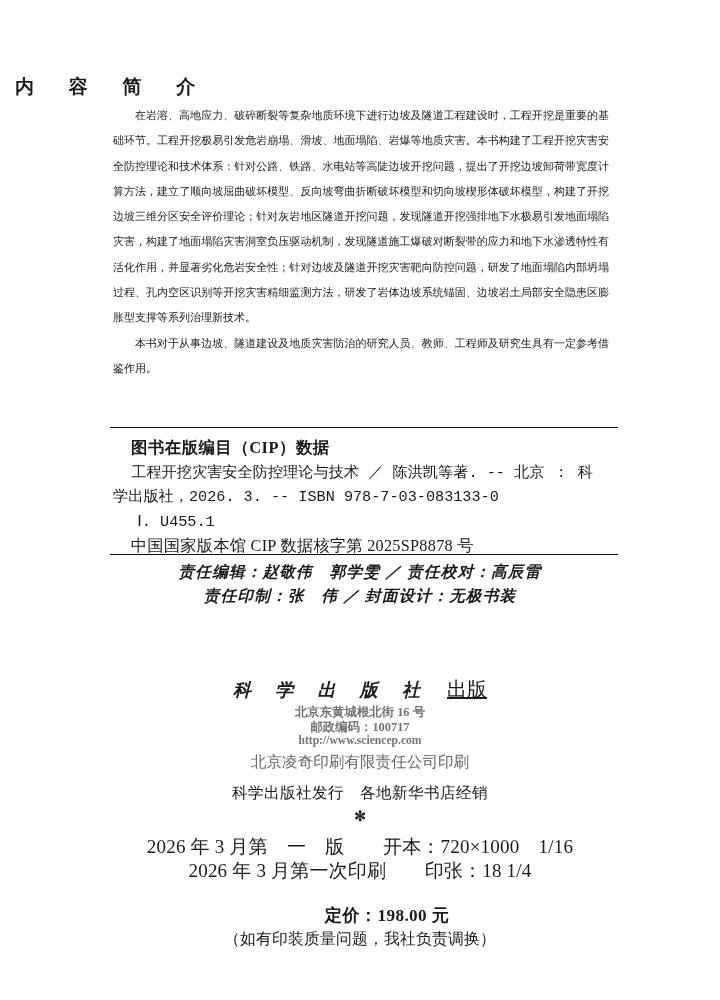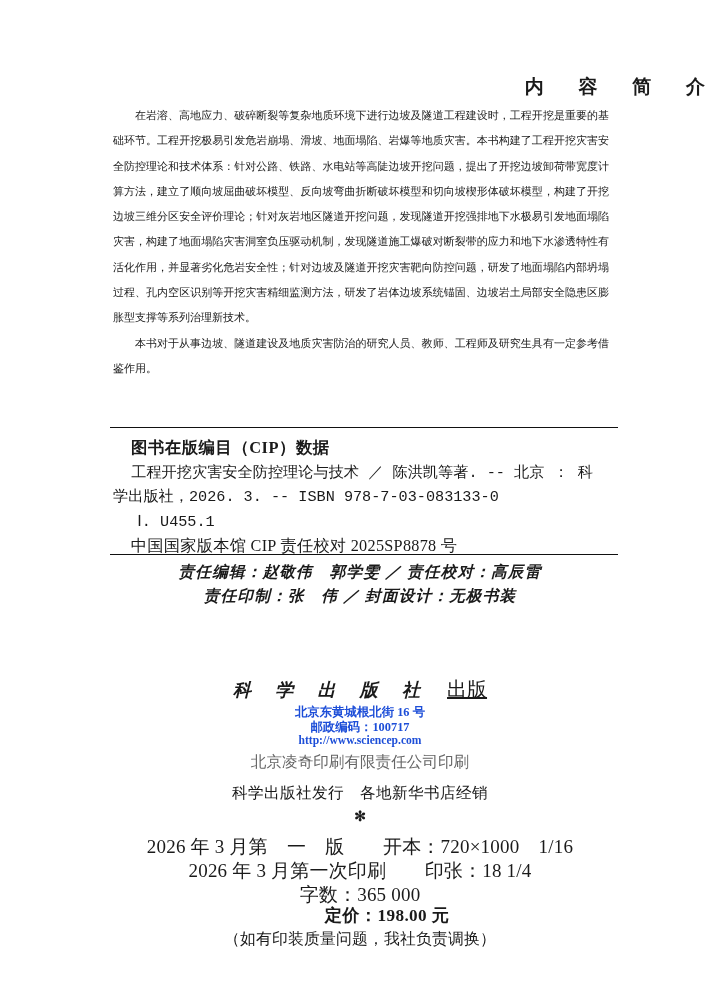--- a/index.html
+++ b/index.html
@@ -22,21 +22,21 @@
     width: 720px;
     height: 1000px;
   }
 
   
   .abstract-heading {
     position: absolute;
     top: 74px;
     left: 0;
     width: 720px;
-    text-align: right;
+    text-align: left;
     font-size: 19px;
     font-weight: bold;
     letter-spacing: 15px;
     text-indent: 15px;
     font-family: "Liberation Serif", "DejaVu Serif", serif;
   }
 
   .abstract-body {
     position: absolute;
     top: 103px;
@@ -141,21 +141,21 @@
   }
 
   .pub-line {
     position: absolute;
     left: 0;
     width: 720px;
     text-align: center;
     font-family: "Liberation Serif", "DejaVu Serif", serif;
     font-size: 12.4px;
     font-weight: bold;
-    color: #1d4ed8;
+    color: #737373;
   }
   .pub-addr { top: 704px; }
   .pub-post { top: 719px; }
   .pub-url  { top: 734px; font-size: 11.6px; }
 
   .printer {
     position: absolute;
     top: 752px;
     left: 0;
     width: 720px;
@@ -236,21 +236,21 @@
     <p>本书对于从事边坡、隧道建设及地质灾害防治的研究人员、教师、工程师及研究生具有一定参考借鉴作用。</p>
   </div>
 
   <div class="rule rule-top"></div>
 
   <div class="cip">
     <div class="cip-title">图书在版编目（CIP）数据</div>
     <div class="cip-line">工程开挖灾害安全防控理论与技术 ／ 陈洪凯等著. -- 北京 ： 科</div>
     <div class="cip-line cip-line-cont">学出版社，2026. 3. -- ISBN 978-7-03-083133-0</div>
     <div class="cip-class">Ⅰ. U455.1</div>
-    <div class="cip-nat">中国国家版本馆 CIP 责任校对 2025SP8878 号</div>
+    <div class="cip-nat">中国国家版本馆 CIP 数据核字第 2025SP8878 号</div>
   </div>
 
   <div class="rule rule-bottom"></div>
 
   <div class="resp resp-1">责任编辑：赵敬伟　郭学雯 ／ 责任校对：高辰雷</div>
   <div class="resp resp-2">责任印制：张　伟 ／ 封面设计：无极书装</div>
 
   <div class="pub-logo">
     <span class="script">科 学 出 版 社</span><span class="plain">出版</span>
   </div>
@@ -258,18 +258,17 @@
   <div class="pub-line pub-addr">北京东黄城根北街 16 号</div>
   <div class="pub-line pub-post">邮政编码：100717</div>
   <div class="pub-line pub-url">http://www.sciencep.com</div>
 
   <div class="printer">北京凌奇印刷有限责任公司印刷</div>
   <div class="distrib">科学出版社发行　各地新华书店经销</div>
   <div class="star">✻</div>
 
   <div class="imprint imprint-1">2026 年 3 月第　一　版　　开本：720×1000　1/16</div>
   <div class="imprint imprint-2">2026 年 3 月第一次印刷　　印张：18 1/4</div>
-  <div class="imprint imprint-3">字数：365 000</div>
 
   <div class="price">定价：198.00 元</div>
   <div class="warranty">（如有印装质量问题，我社负责调换）</div>
 
 </div>
 
 </body></html>

